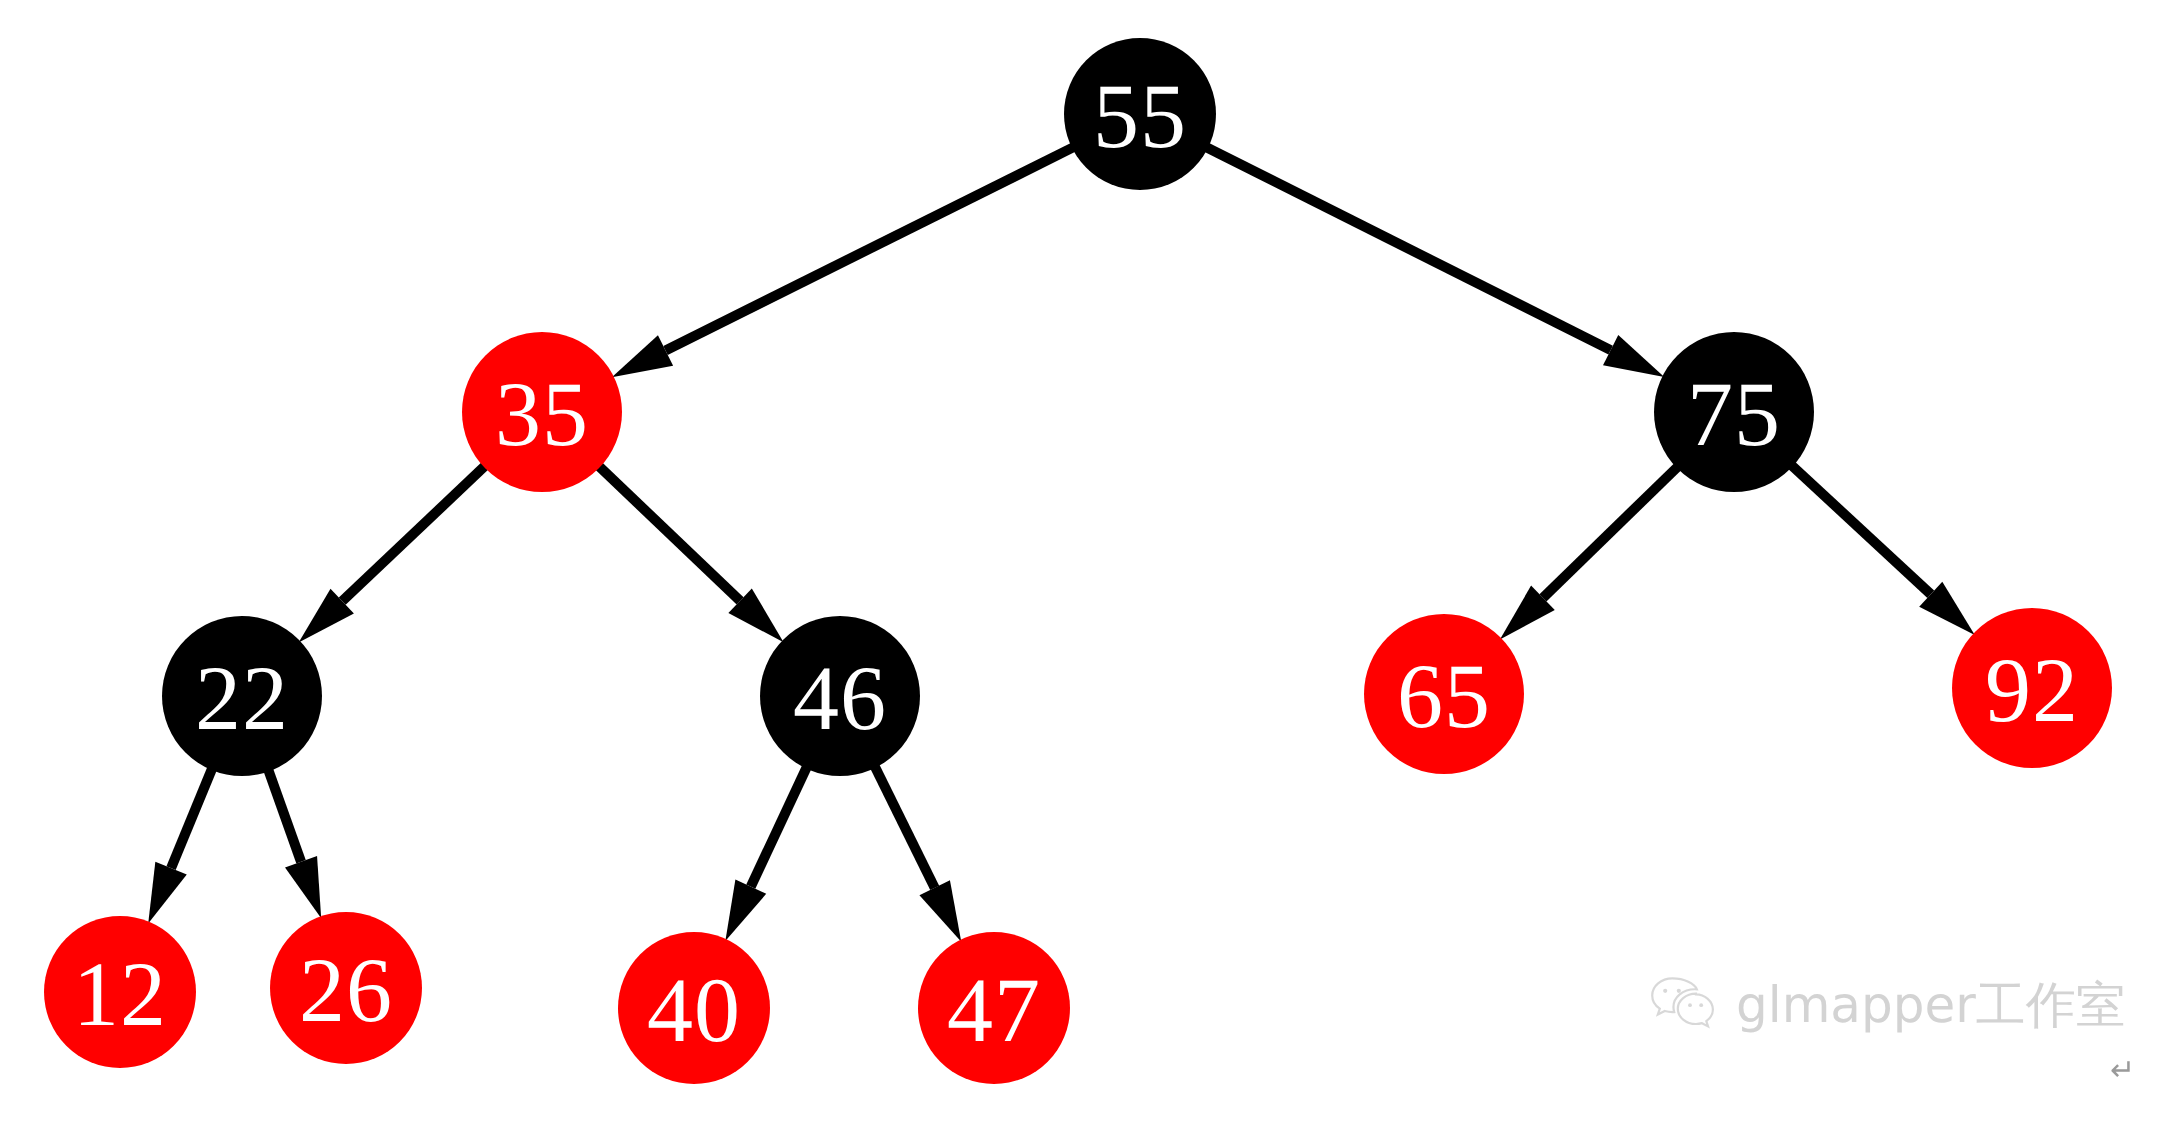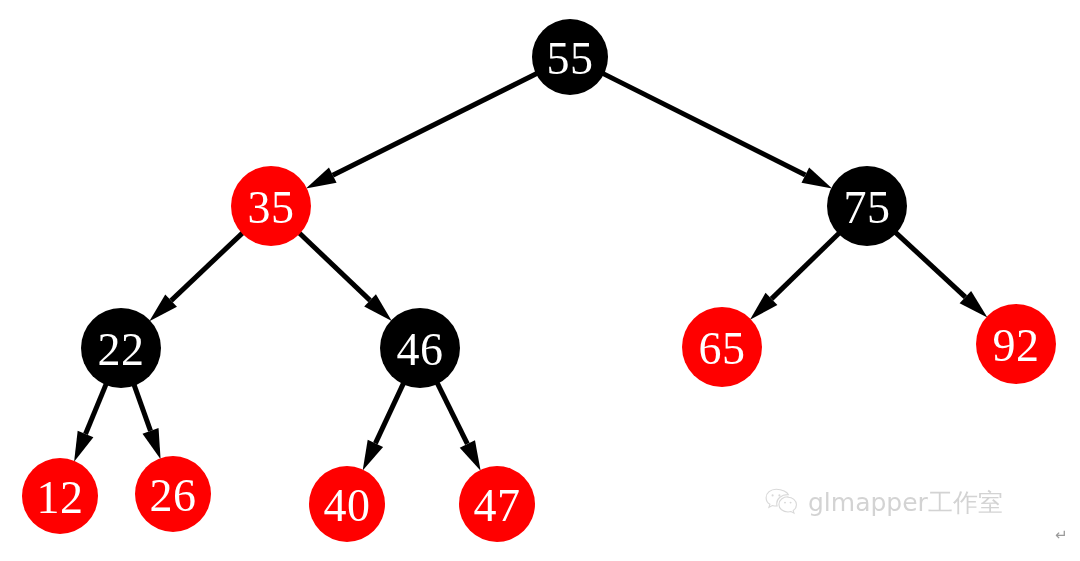--- a/index.html
+++ b/index.html
@@ -45,21 +45,21 @@
     fill: none;
     stroke-linecap: butt;
   }
   .arrow-head {
     fill: #000000;
     stroke: none;
   }
   
   #watermark {
     position: absolute;
-    left: 764px;
+    left: 824px;
     top: 487px;
     display: flex;
     align-items: center;
     gap: 8px;
     opacity: 0.38;
     pointer-events: none;
   }
   #watermark .wm-icon {
     width: 36px;
     height: 30px;

